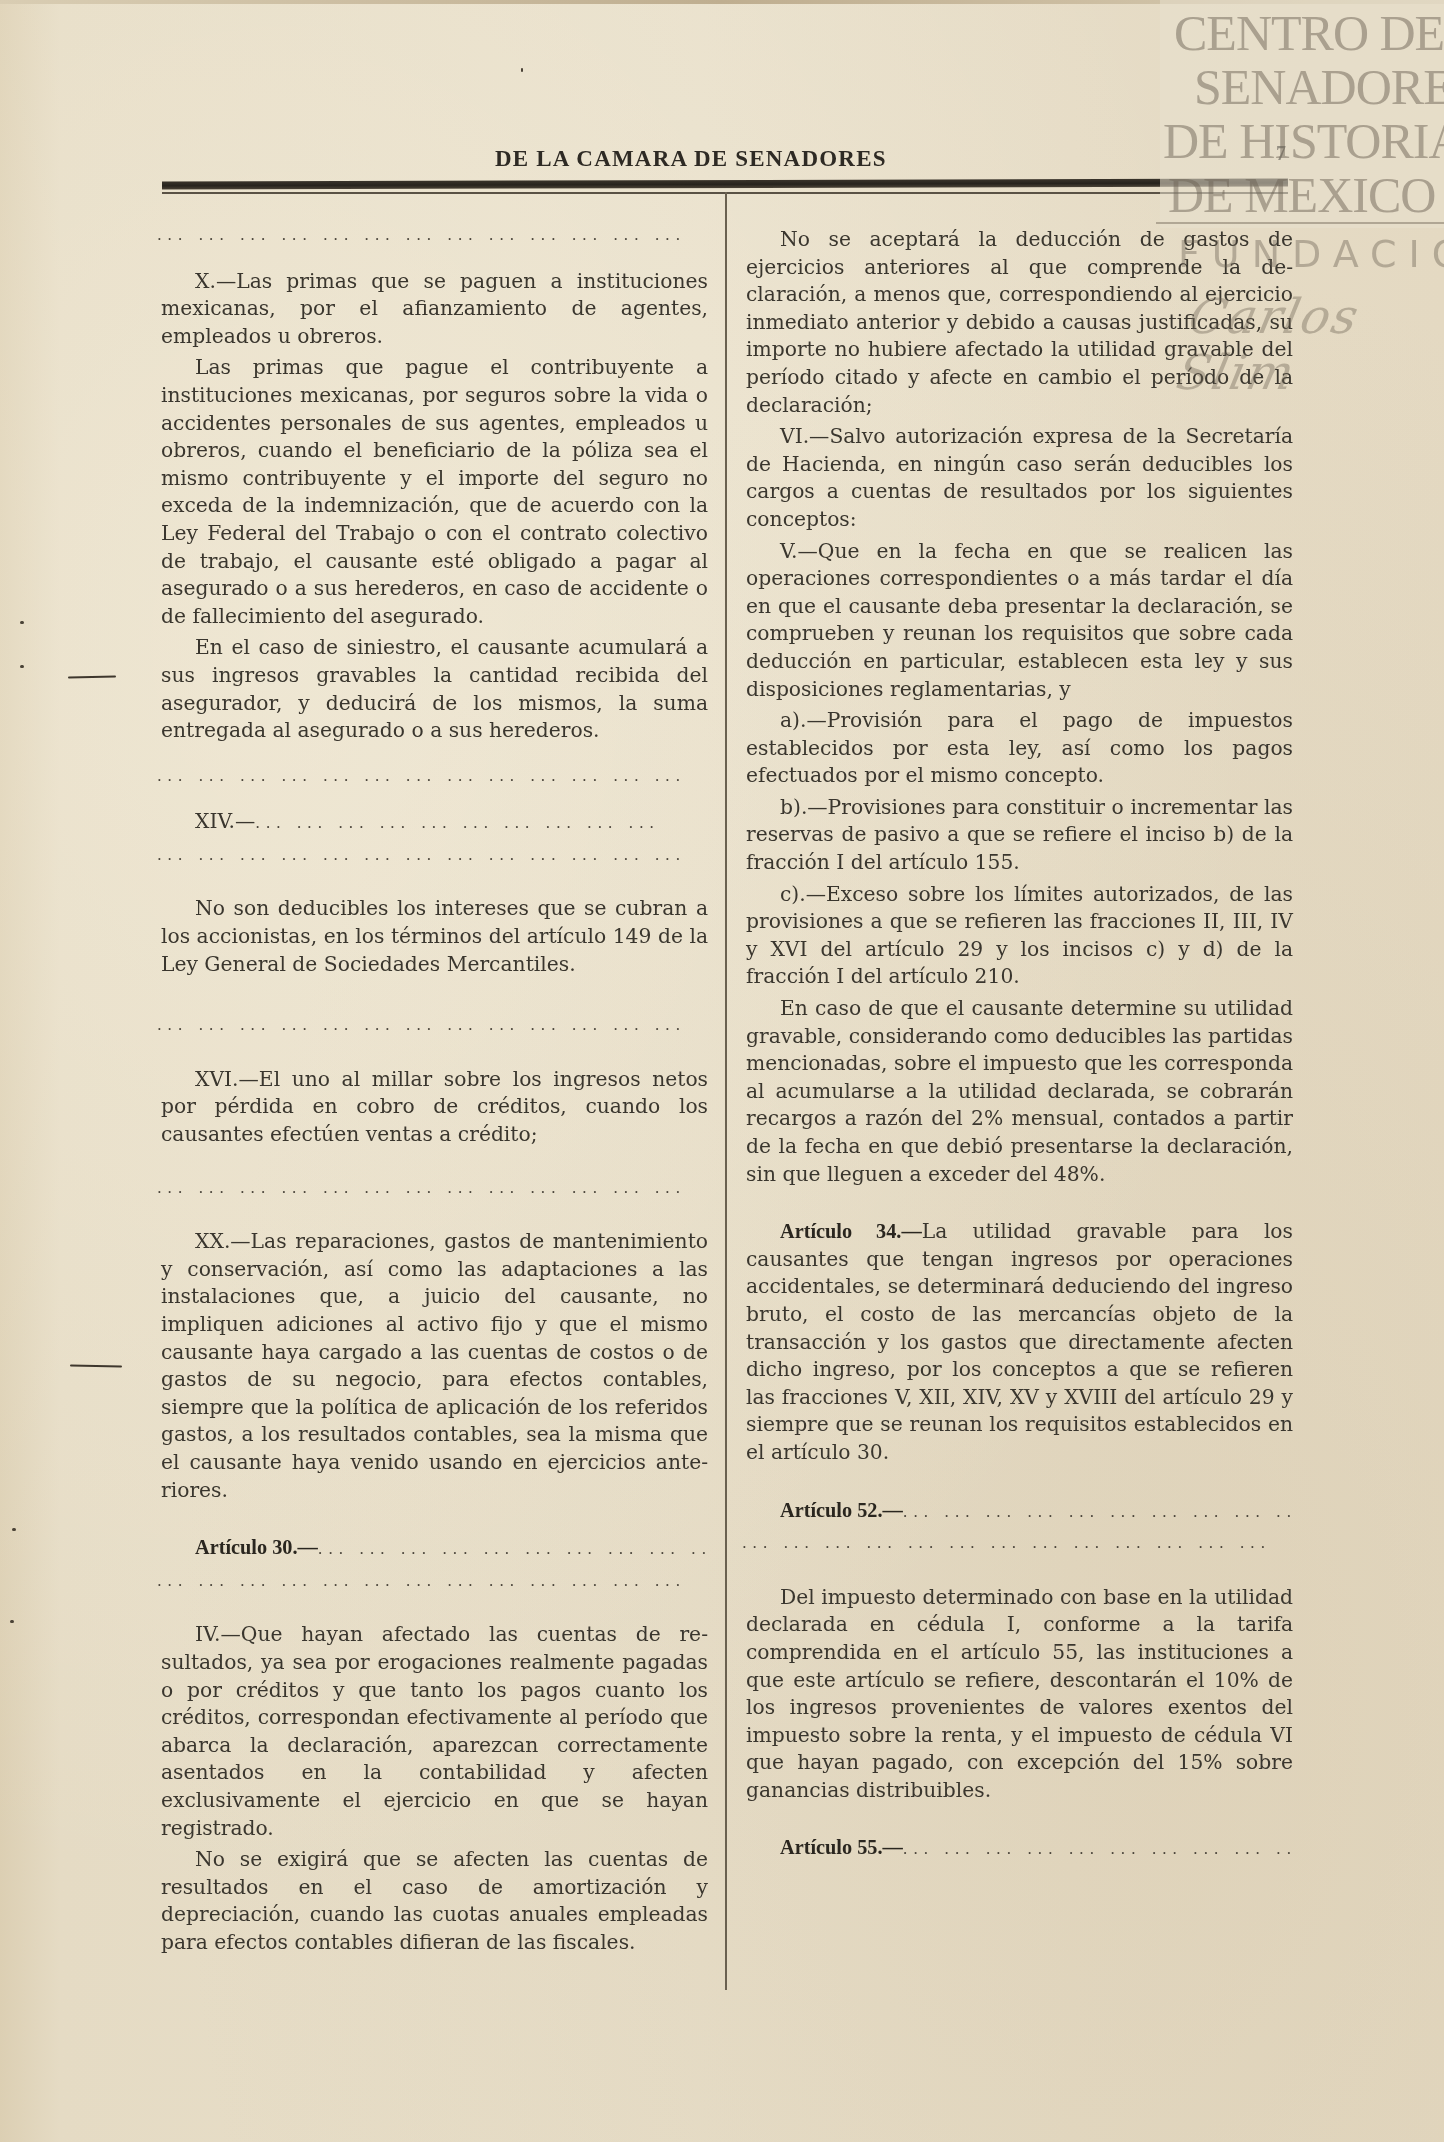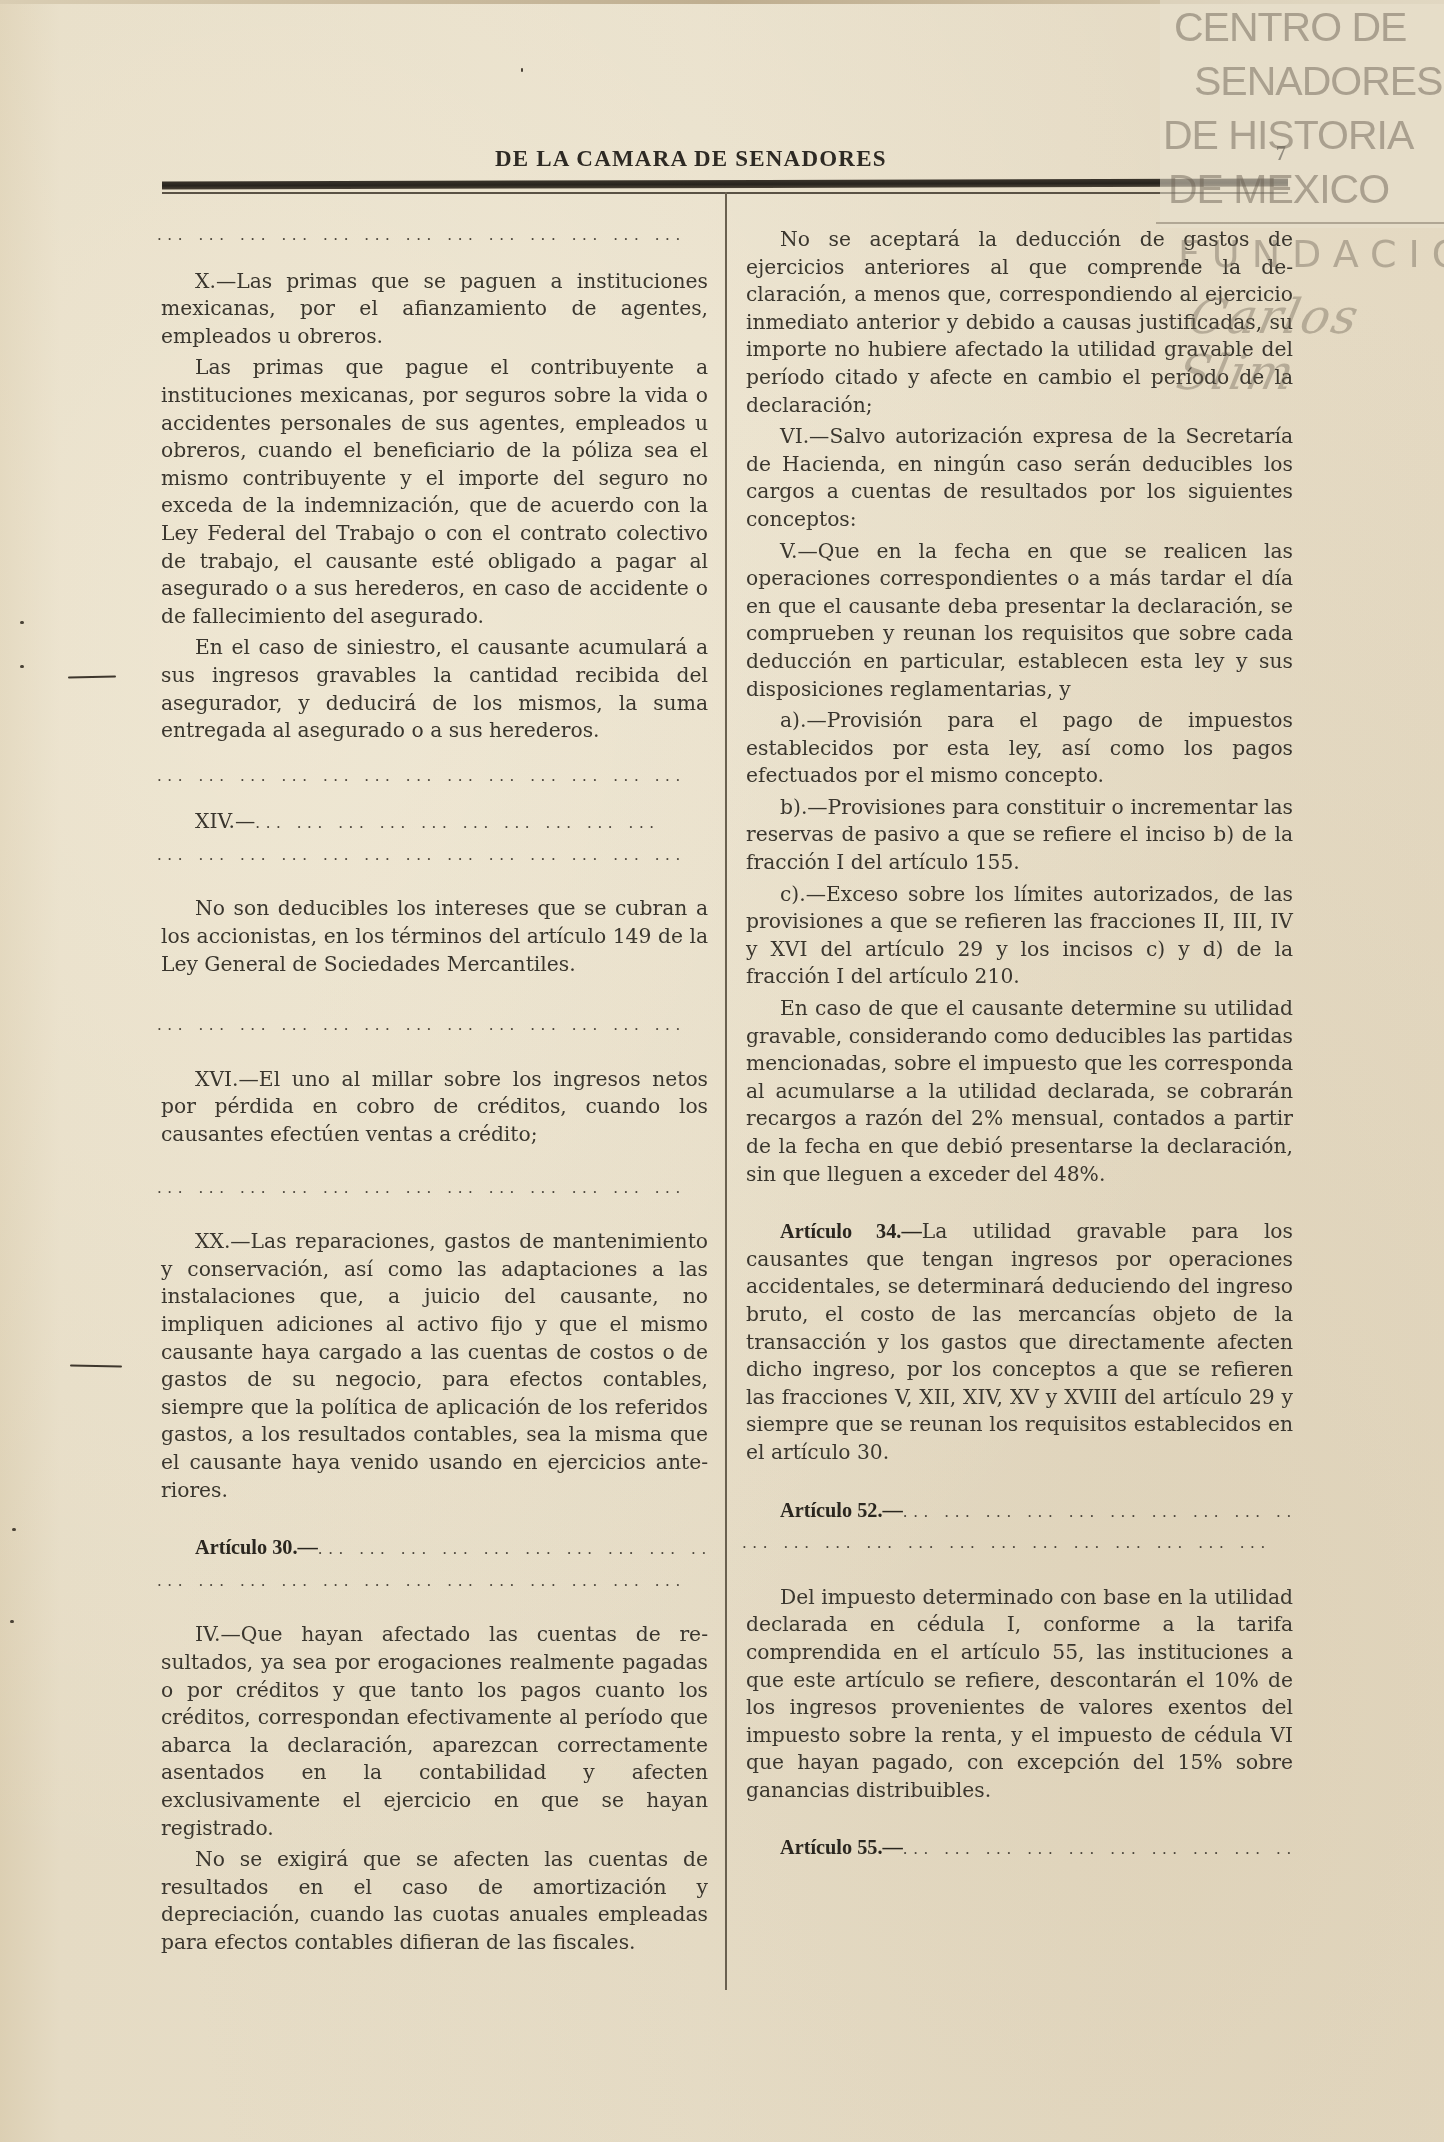--- a/index.html
+++ b/index.html
@@ -55,22 +55,22 @@
   .column b { font-family: "Liberation Serif", serif; font-weight: bold; color: #2a261f; }
   .lead-dots { letter-spacing: 5.6px; font-size: 15px; color: #4a443a; white-space: nowrap; }
   .art-line { overflow: hidden; white-space: nowrap; }
 
   
   .watermark-box {
     position: absolute; left: 1160px; top: 0; width: 284px; height: 228px;
     background: rgba(232,224,206,0.55);
   }
   .wm-line {
-    position: absolute; font-family: Liberation Sans, sans-serif;
-    font-size: 41px; color: rgba(110,100,85,0.5); letter-spacing: -1px; white-space: nowrap;
+    position: absolute; font-family: Liberation Serif, serif;
+    font-size: 50px; color: rgba(110,100,85,0.5); letter-spacing: -1px; white-space: nowrap;
   }
   .wm-1 { left: 1174px; top: 4px; }
   .wm-2 { left: 1194px; top: 58px; }
   .wm-3 { left: 1163px; top: 112px; }
   .wm-4 { left: 1168px; top: 166px; }
   .wm-sep { position: absolute; left: 1156px; top: 222px; width: 288px; height: 2px; background: rgba(110,100,85,0.45); }
   .wm-fund {
     position: absolute; left: 1178px; top: 232px; font-family: "DejaVu Sans", sans-serif;
     font-size: 38px; letter-spacing: 12px; color: rgba(110,100,85,0.42);
   }

